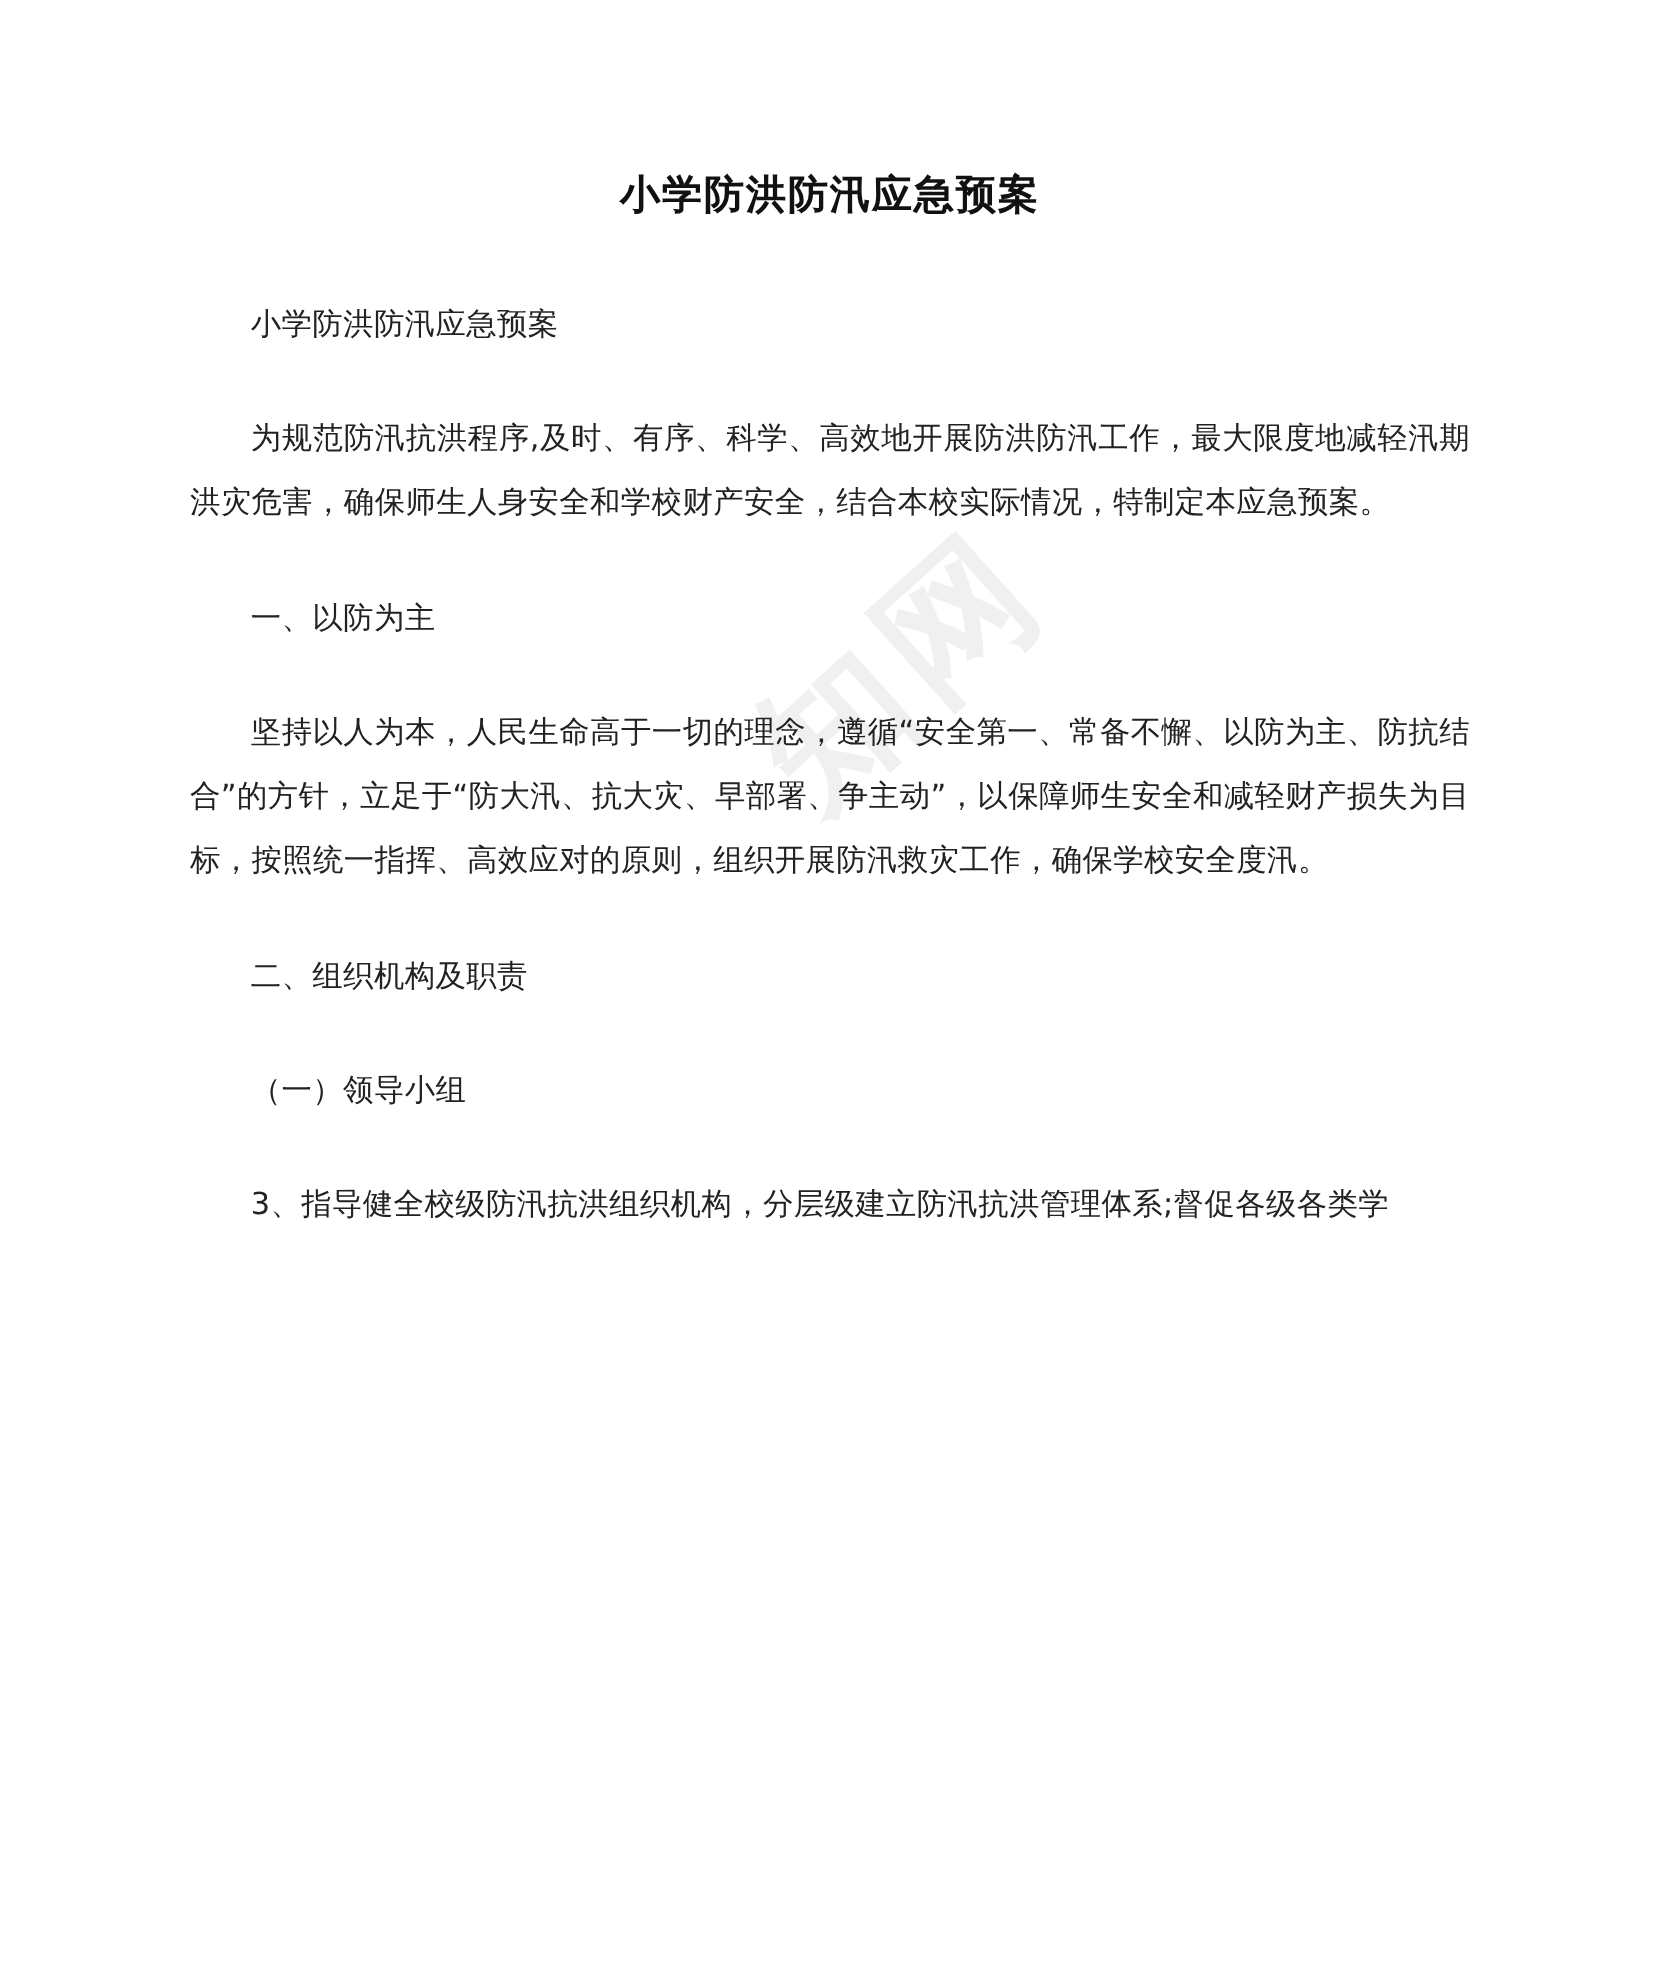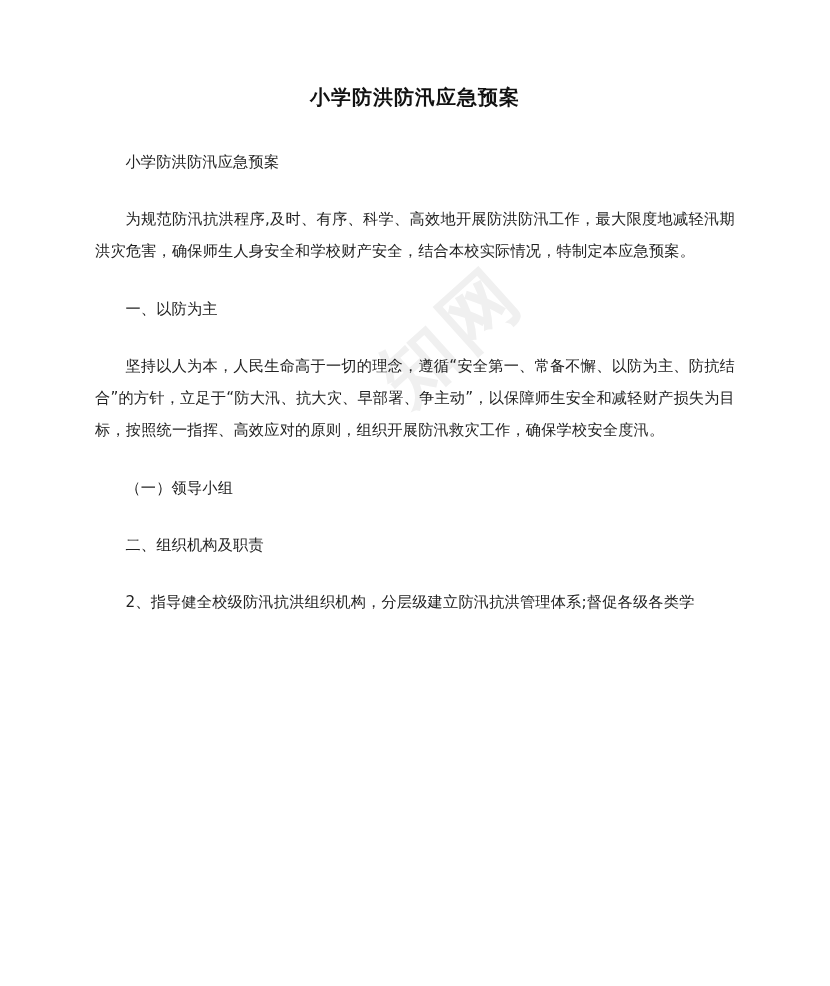--- a/index.html
+++ b/index.html
@@ -99,22 +99,22 @@
     <h1 class="doc-title">小学防洪防汛应急预案</h1>
 
     <p class="para indent gap-xl">小学防洪防汛应急预案</p>
 
     <p class="para indent gap-md">为规范防汛抗洪程序,及时、有序、科学、高效地开展防洪防汛工作，最大限度地减轻汛期洪灾危害，确保师生人身安全和学校财产安全，结合本校实际情况，特制定本应急预案。</p>
 
     <p class="para indent gap-md">一、以防为主</p>
 
     <p class="para indent gap-md">坚持以人为本，人民生命高于一切的理念，遵循“安全第一、常备不懈、以防为主、防抗结合”的方针，立足于“防大汛、抗大灾、早部署、争主动”，以保障师生安全和减轻财产损失为目标，按照统一指挥、高效应对的原则，组织开展防汛救灾工作，确保学校安全度汛。</p>
 
+    <p class="para indent gap-md">二、组织机构及职责</p>
+
     <p class="para indent gap-md">（一）领导小组</p>
-
-    <p class="para indent gap-md">二、组织机构及职责</p>
 
 
 
-    <p class="para indent gap-md">2、指导健全校级防汛抗洪组织机构，分层级建立防汛抗洪管理体系;督促各级各类学</p>
+    <p class="para indent gap-md">3、指导健全校级防汛抗洪组织机构，分层级建立防汛抗洪管理体系;督促各级各类学</p>
 
   </div>
 </div>
 
 </body></html>

